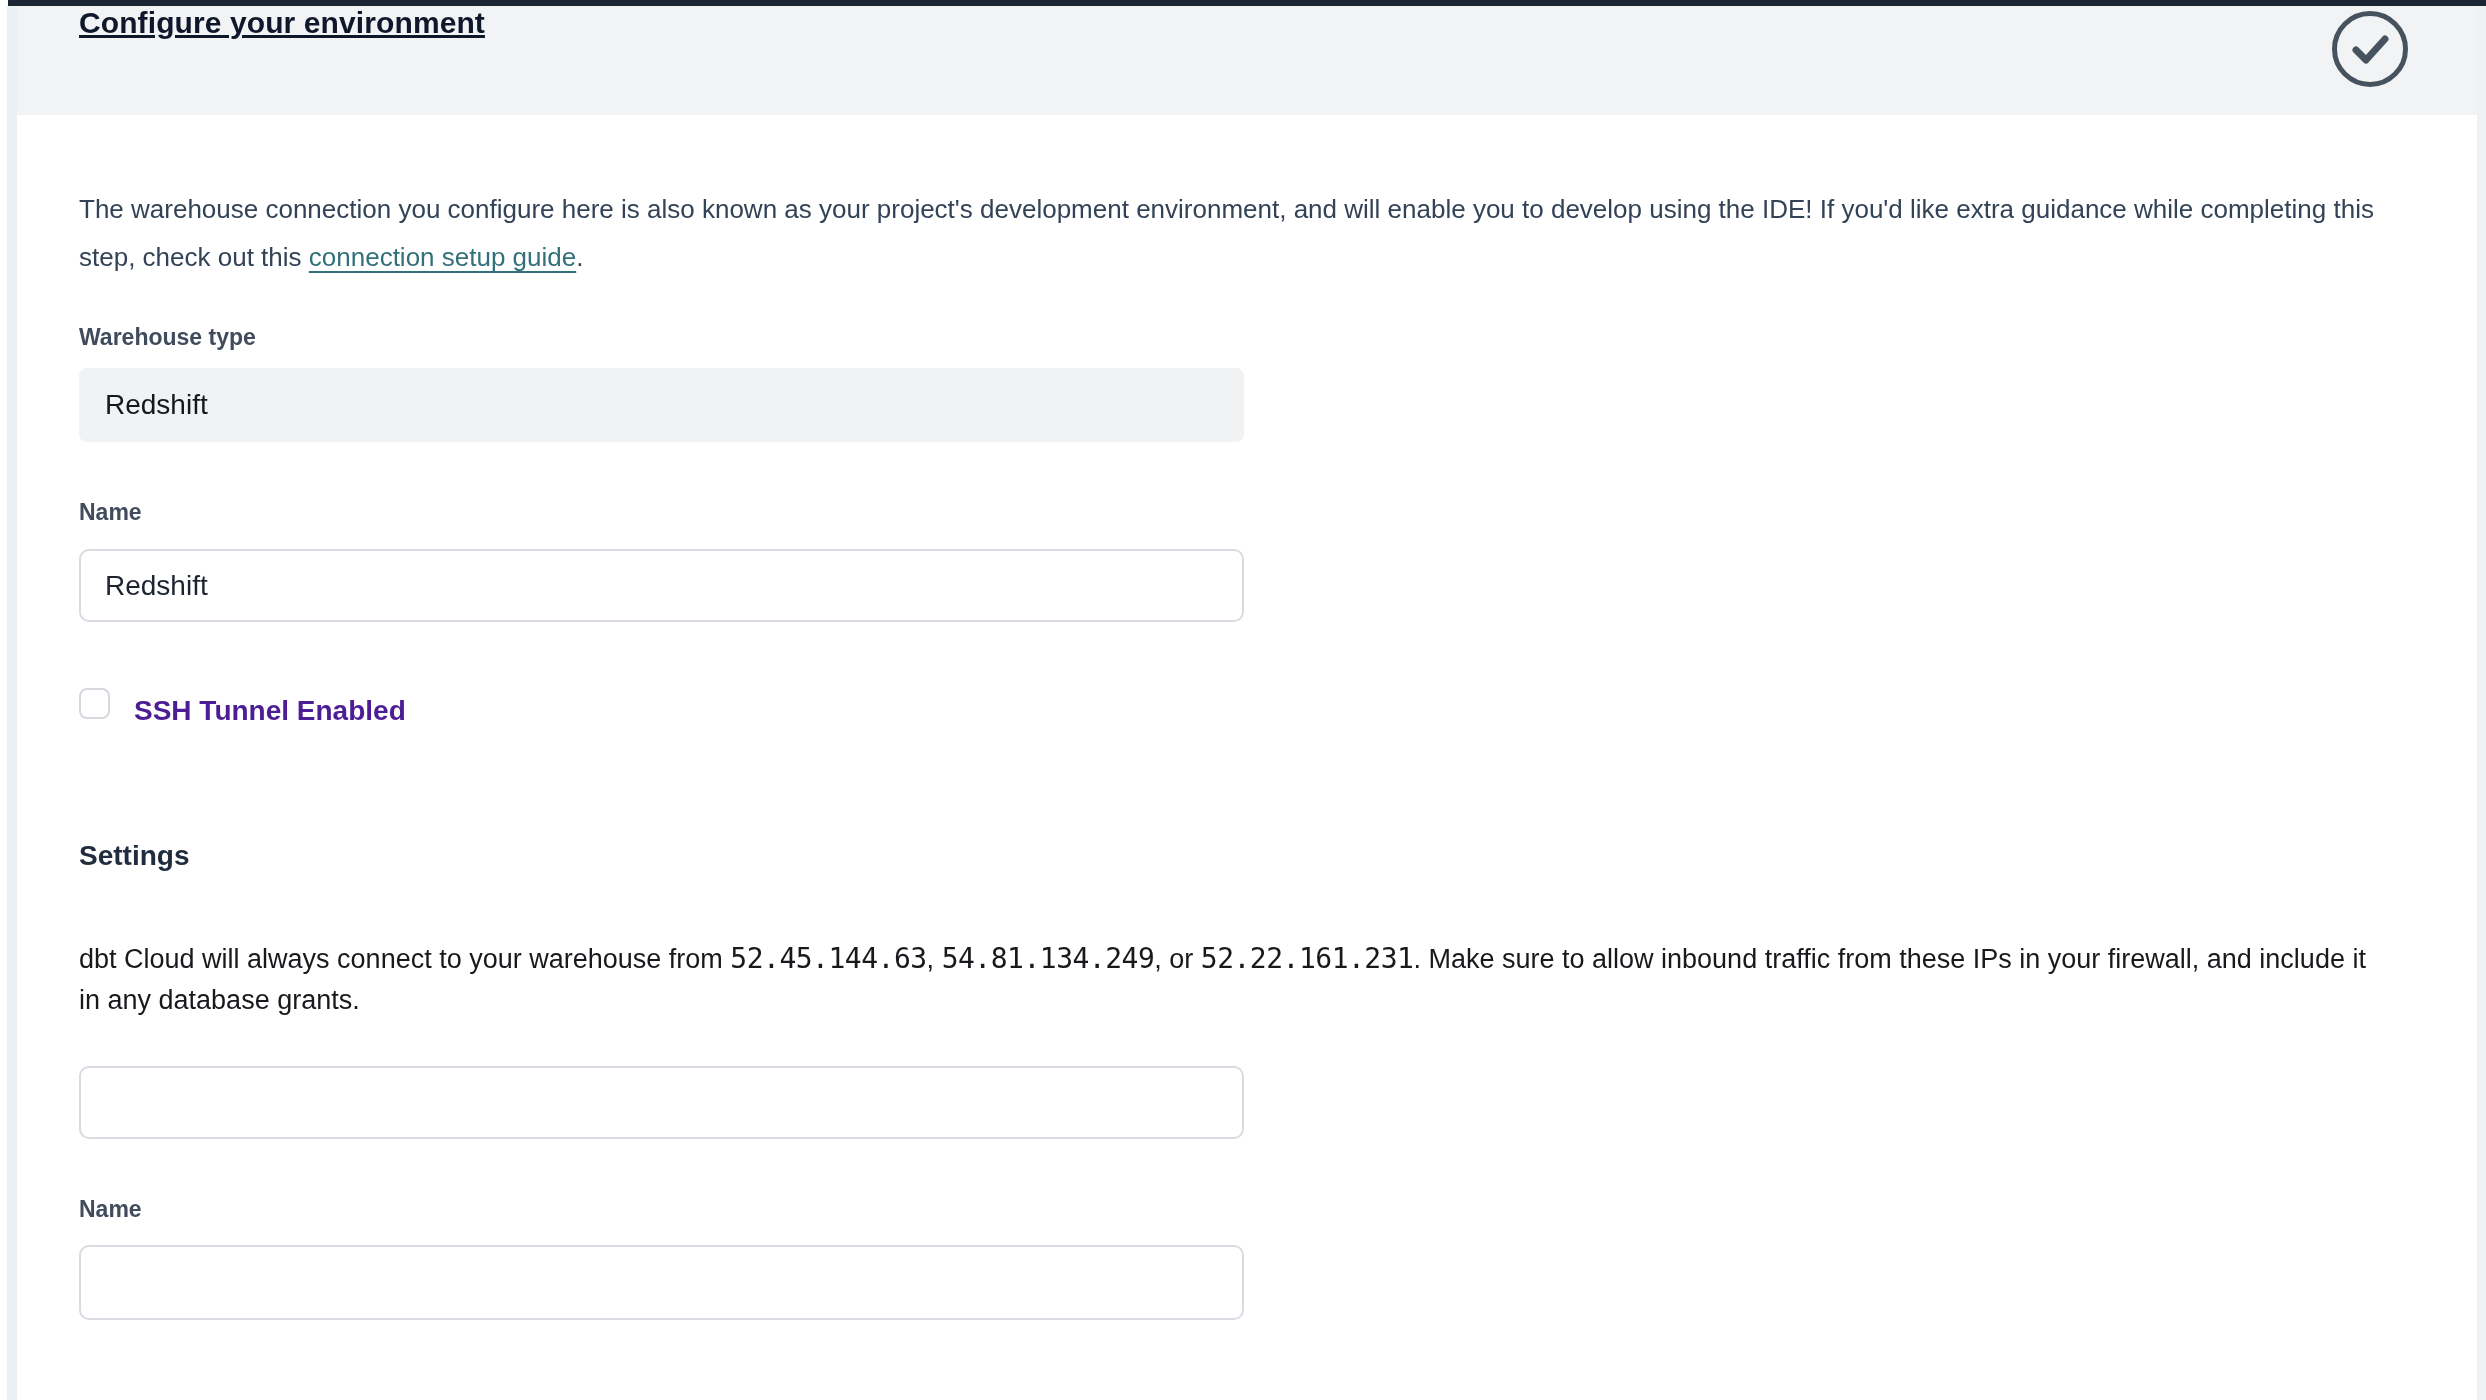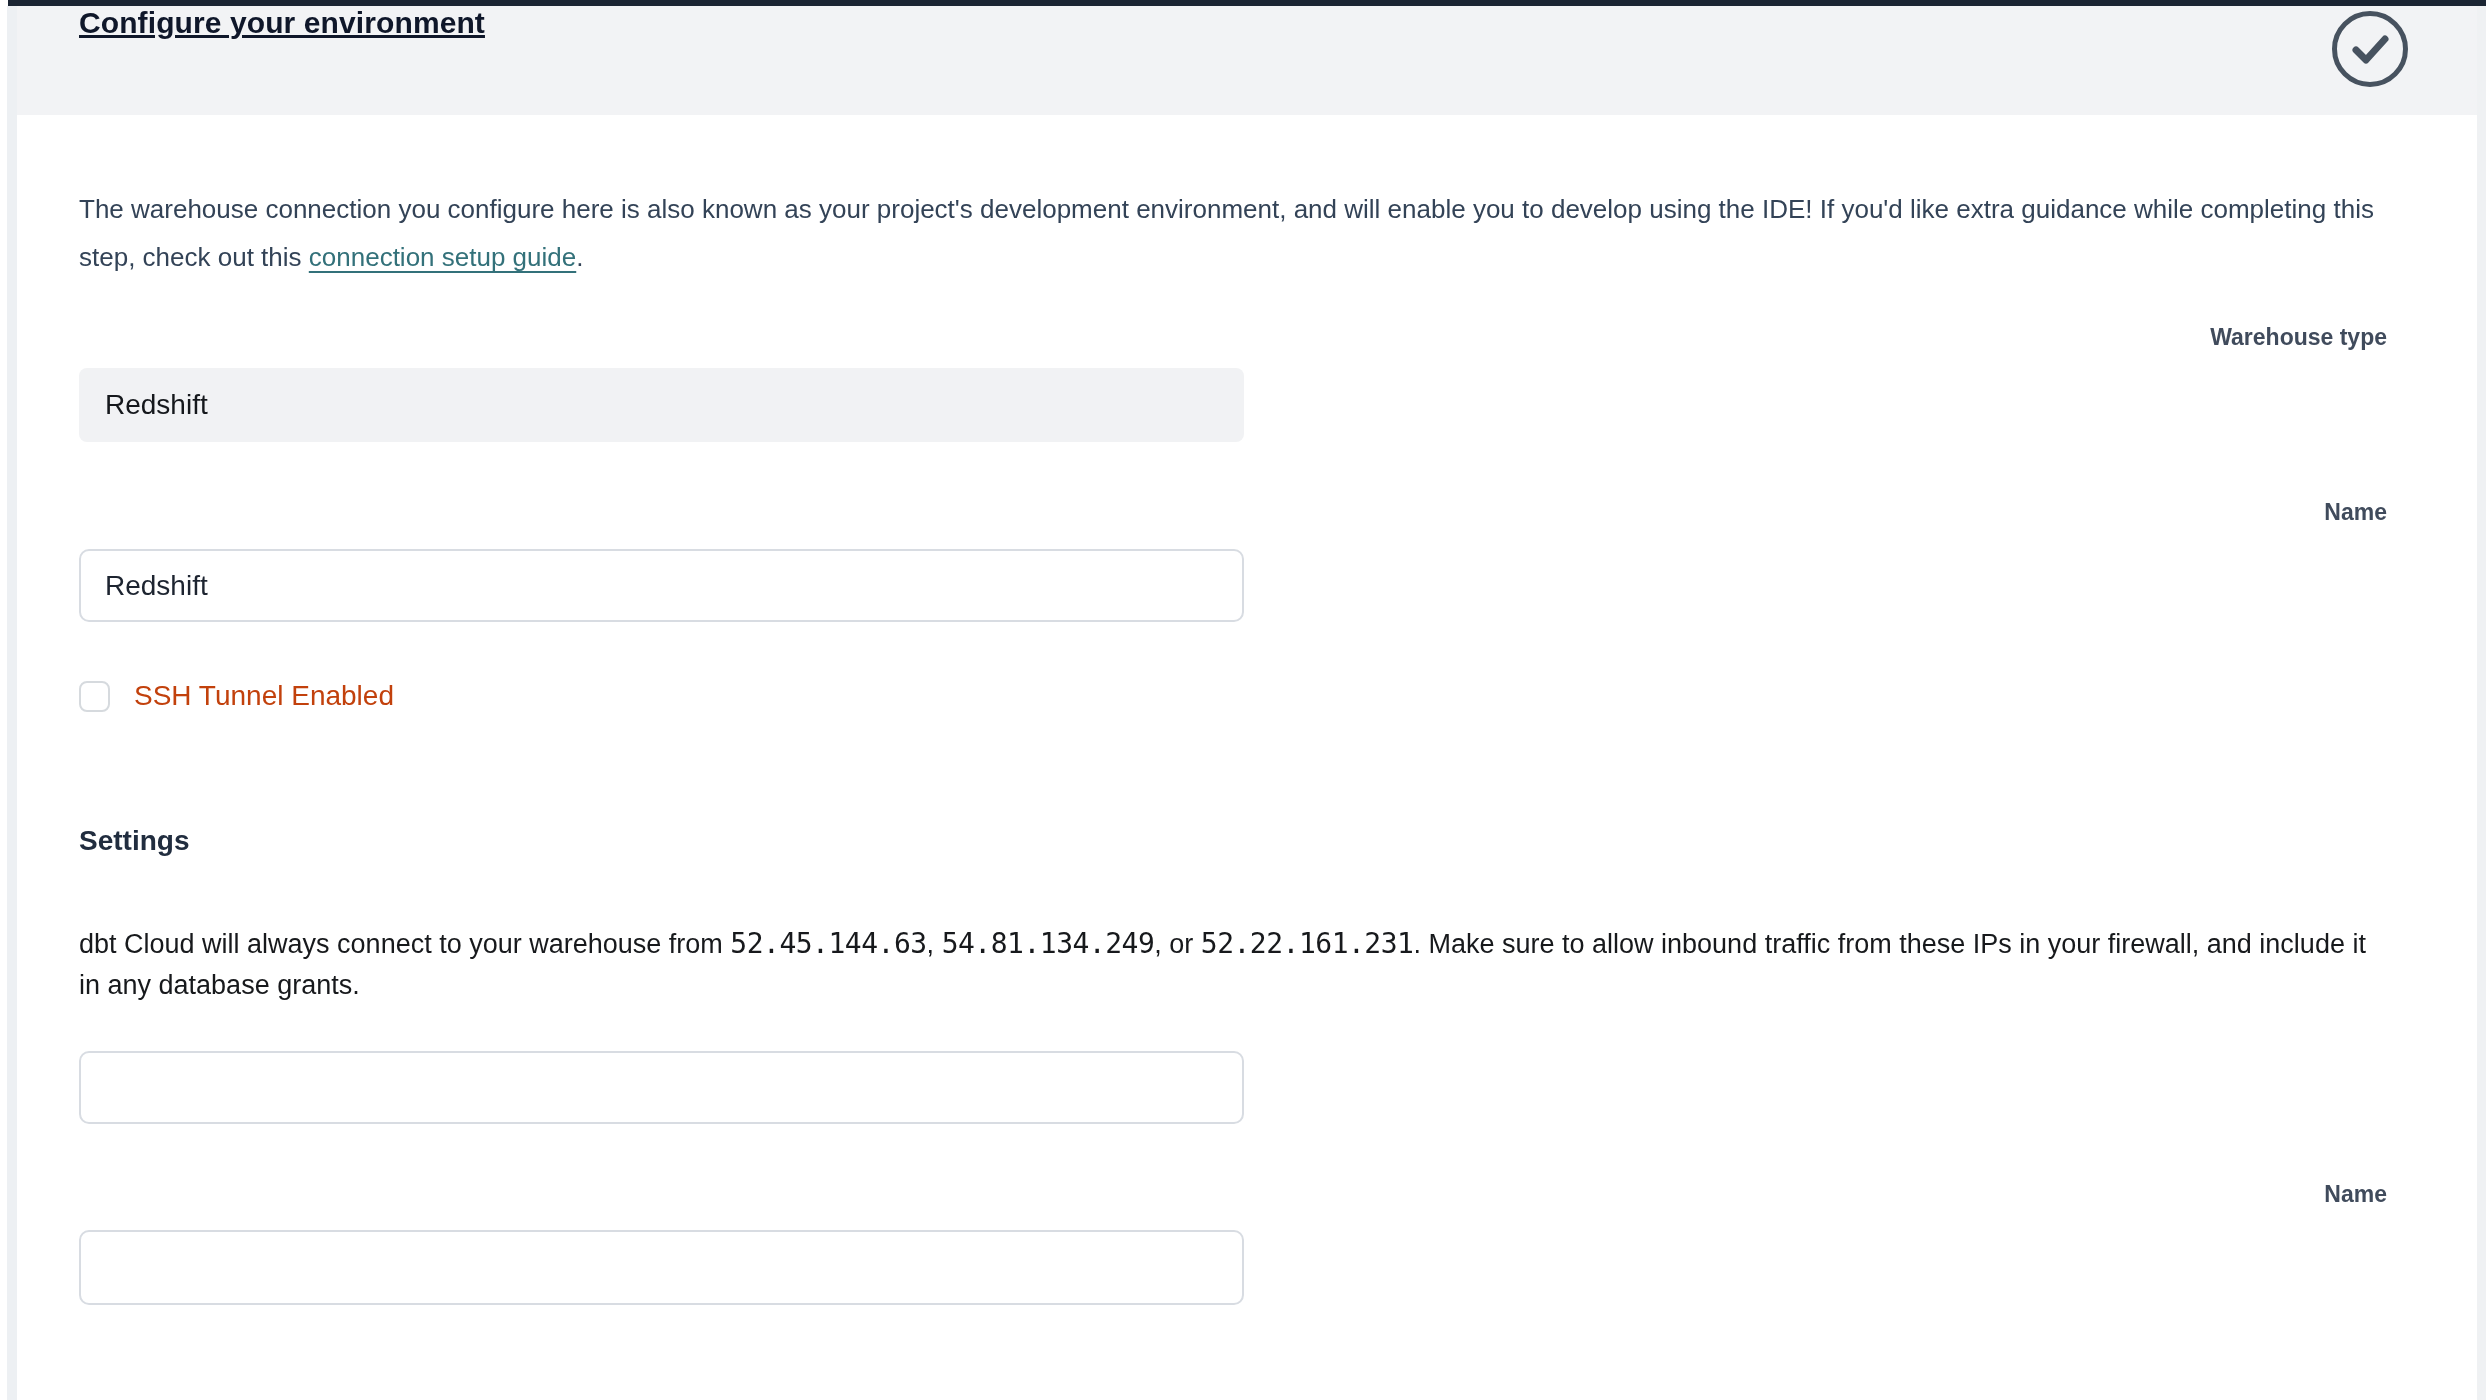--- a/index.html
+++ b/index.html
@@ -27,21 +27,21 @@
     letter-spacing:0.1px;text-decoration:underline;
   }
   .check-badge { margin-top:3px; width:80px; height:80px; }
 
   .card-body { padding:70px 90px 0 62px; }
 
   .intro { font-size:26px; line-height:48px; color:#334357; max-width:2310px; }
   .intro a { color:#33717a; text-decoration:underline; text-underline-offset:5px; }
 
   .field-label {
-    display:block; font-size:23px; font-weight:700; color:#404b5c; line-height:30px;text-align:right;
+    display:block; font-size:23px; font-weight:700; color:#404b5c; line-height:30px;
   }
   .readonly-field {
     width:1165px; height:74px; margin-top:16px;
     background:#f1f2f4; border-radius:8px;
     display:flex; align-items:center; padding-left:26px;
     font-size:28px; color:#15181c;
   }
   .text-input {
     display:block; width:1165px; height:74px;
     background:#ffffff; border:2px solid #d8dce2; border-radius:10px;
@@ -50,21 +50,21 @@
   }
   .group-wt { margin-top:41px; }
   .group-name { margin-top:55px; }
   .group-name .text-input { margin-top:22px; height:73px; }
 
   .checkbox-row { margin-top:58px; display:flex; align-items:center; }
   .checkbox {
     width:31px; height:31px; background:#fff;
     border:2px solid #d6dade; border-radius:8px; cursor:pointer;
   }
-  .checkbox-label { margin-left:24px; font-size:28px; font-weight:400; color:#c2410c; }
+  .checkbox-label { margin-left:24px; font-size:28px; font-weight:700; color:#4c1d95;margin-top:15px; }
 
   .settings-heading { margin-top:106px; font-size:28px; font-weight:700; color:#212d3f; line-height:46px; }
 
   .ip-notice { margin-top:59px; font-size:27px; line-height:41px; color:#17191c; max-width:2320px; }
   .mono { font-family:"DejaVu Sans Mono", monospace; font-size:28px; letter-spacing:-0.5px; }
 
   .group-hostname { margin-top:45px; }
   .group-hostname .text-input { margin-top:23px; height:73px; }
   .group-port { margin-top:55px; }
   .group-port .text-input { margin-top:21px; height:75px; }

